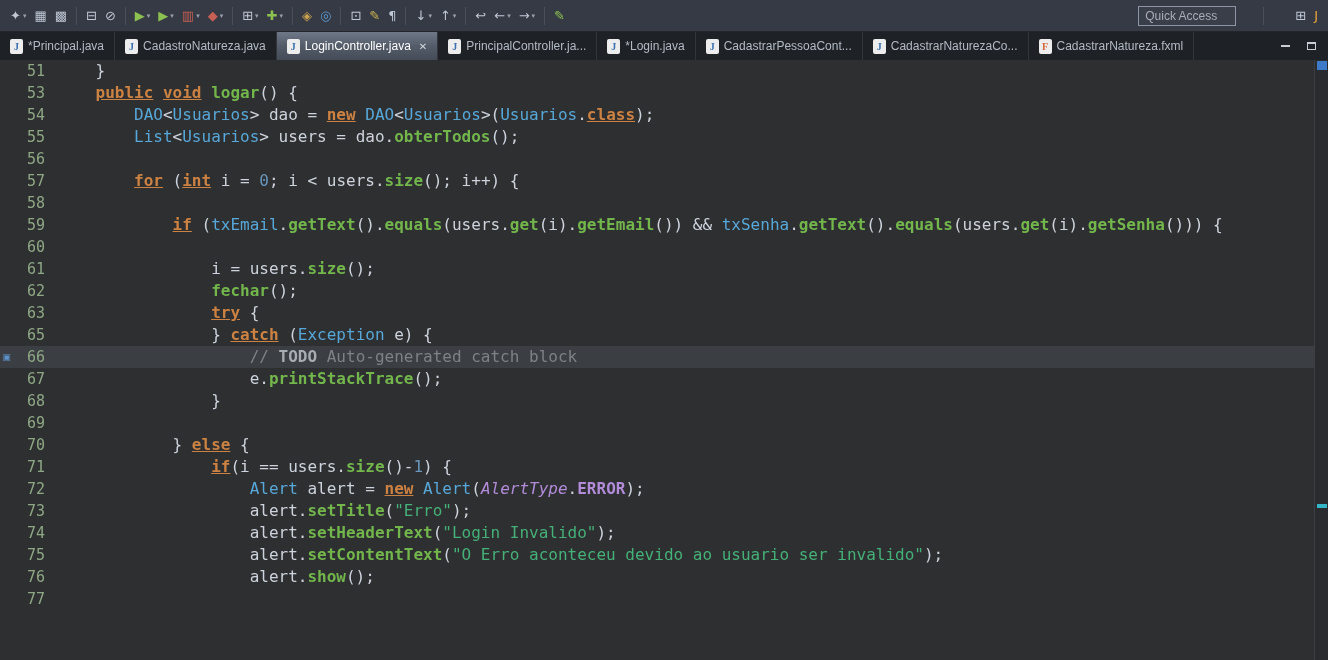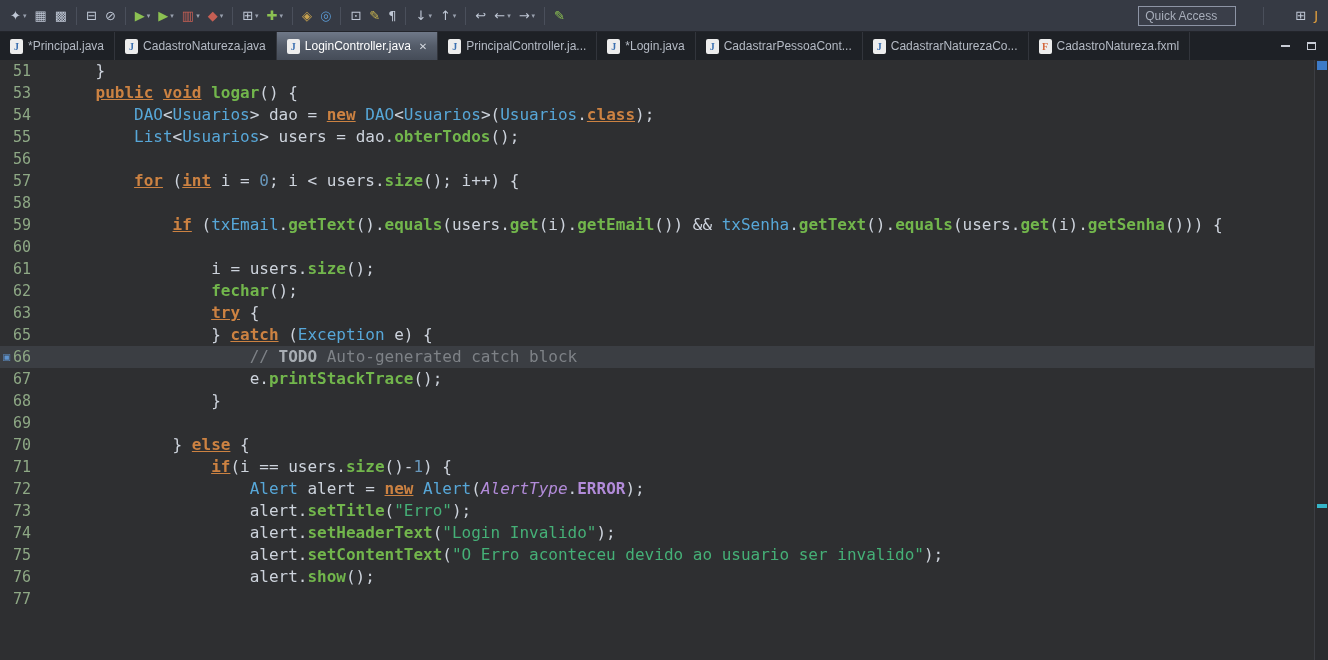--- a/index.html
+++ b/index.html
@@ -35,21 +35,21 @@
   .min-glyph { width:9px; height:2px; background:#C9CDD6; }
   .restore-glyph { width:9px; height:8px; border:1px solid #C9CDD6; border-top-width:2px; }
 
   
   .editor { flex:1; position:relative; background:var(--editor_bg,#2E2F31); overflow:hidden; }
   .lines { position:absolute; left:0; top:0; right:14px; }
   .line { display:flex; height:22px; }
   .line.current { background:var(--current_line_bg,#3B3E43); }
   .annot { flex:0 0 13px; display:flex; align-items:center; justify-content:center; }
   .task-marker { font-size:9px; color:#5E93CE; font-family:"DejaVu Sans", sans-serif; }
-  .num { flex:0 0 44px; text-align:left; padding-right:12px; font-family:"DejaVu Sans Mono", monospace;
+  .num { flex:0 0 44px; text-align:right; padding-right:12px; font-family:"DejaVu Sans Mono", monospace;
     font-size:15px; line-height:22px; color:var(--line_number,#8EA885); }
   pre.code { margin:0; font-family:"DejaVu Sans Mono", monospace; font-size:16px; line-height:22px; white-space:pre; }
 
   .tk-p  { color:var(--plain,#CDD3DC); }
   .tk-k  { color:var(--kw,#CC8242); font-weight:bold;text-decoration:underline; }
   .tk-t  { color:var(--type,#57A7D8); }
   .tk-m  { color:var(--method,#72B64C); font-weight:bold; }
   .tk-s  { color:var(--string,#45B077); }
   .tk-n  { color:var(--number,#6897BB); }
   .tk-c  { color:var(--comment,#7E8287); }
@@ -195,21 +195,21 @@
         <div class="tab">
           <span class="tab-icon" style="color: rgb(58, 111, 176);">J</span>
           <span class="tab-label">CadastrarPessoaCont...</span>
         </div>
         <div class="tab">
           <span class="tab-icon" style="color: rgb(58, 111, 176);">J</span>
           <span class="tab-label">CadastrarNaturezaCo...</span>
         </div>
         <div class="tab">
           <span class="tab-icon" style="color: rgb(212, 102, 58);">F</span>
-          <span class="tab-label">CadastroNatureza.fxml</span>
+          <span class="tab-label">CadastrarNatureza.fxml</span>
         </div>
       </div>
     <div class="win-controls">
       <div class="winbtn">
           <span class="min-glyph"></span>
         </div>
       <div class="winbtn">
           <span class="restore-glyph"></span>
         </div>
     </div>

